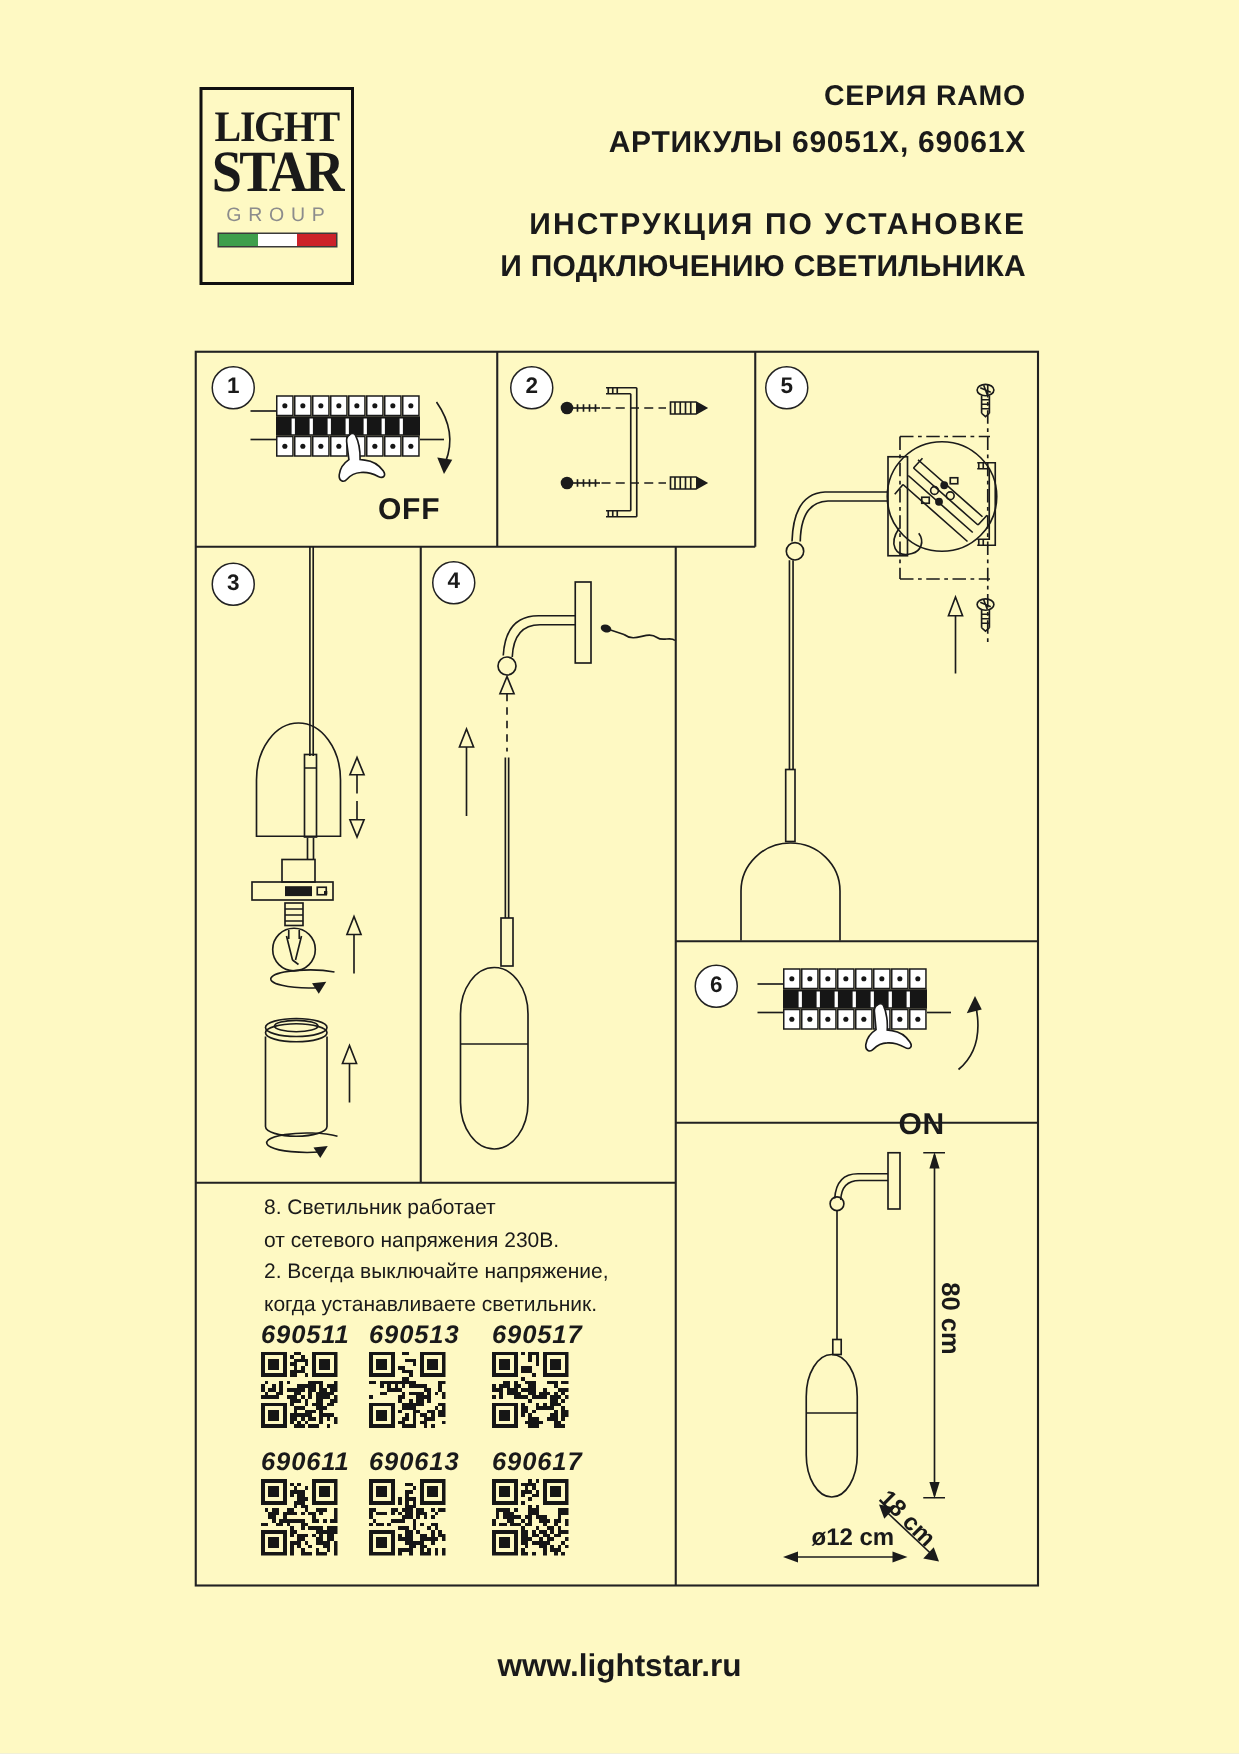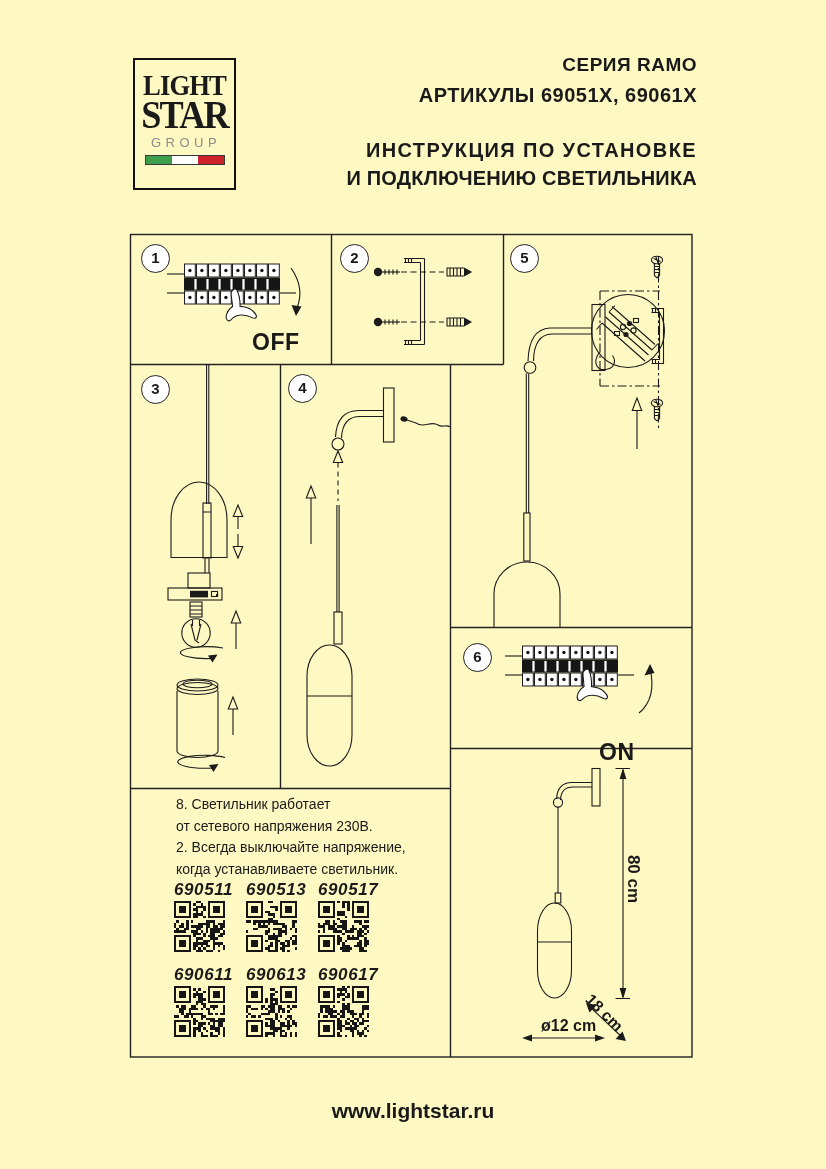--- a/index.html
+++ b/index.html
@@ -14,36 +14,36 @@
   
   .logo-box{left:133px;top:58px;width:99px;height:128px;border:2px solid #101010;text-align:center;}
   .logo-light{margin-top:12px;font-family:"Liberation Serif",serif;font-weight:bold;font-size:29px;
               line-height:26px;letter-spacing:-1px;transform:scaleX(.92);}
   .logo-star{font-family:"Liberation Serif",serif;font-weight:bold;font-size:39px;line-height:33px;
              letter-spacing:-2px;transform:scaleX(.93);}
   .logo-group{font-size:13px;letter-spacing:4.5px;margin-top:4px;margin-left:3px;}
   .logo-flag{width:78px;height:8px;border:1px solid #3a3a3a;margin:5px auto 0;display:flex;}
   .flag-seg{flex:1;height:100%;}
   
-  .hdr{right:129px;text-align:left;font-weight:bold;white-space:nowrap;}
+  .hdr{right:142px;text-align:left;font-weight:bold;white-space:nowrap;}
   .hdr-series{top:54px;font-size:19px;letter-spacing:.5px;}
   .hdr-articles{top:84px;font-size:20px;letter-spacing:.5px;}
   .hdr-t1{top:139px;font-size:20px;letter-spacing:1.4px;}
   .hdr-t2{top:167px;font-size:20px;letter-spacing:.2px;}
   
   .pnum{width:27px;height:27px;border:1.4px solid #222;border-radius:50%;text-align:center;
         line-height:26px;font-size:15px;font-weight:bold;background:#fff;}
   
-  .switch-label{font-weight:bold;font-size:23px;letter-spacing:.5px;}
+  .switch-label{font-weight:bold;font-size:20px;letter-spacing:.5px;}
   
   .notes{left:176px;top:794px;font-size:14px;line-height:21.5px;white-space:nowrap;}
   
   .code{font-size:17px;font-weight:bold;letter-spacing:.6px;font-style:italic;}
   .qr{width:51px;height:51px;}
-  .col1{left:174px;} .col2{left:246px;} .col3{left:318px;}
+  .col1{left:174px;} .col2{left:246px;} .col3{left:328px;}
   .coderow1{top:880px;} .coderow2{top:965px;}
   .qrrow1{top:901px;} .qrrow2{top:986px;}
   
   .dim{font-weight:bold;white-space:nowrap;}
   .dim-h{left:633px;top:879px;font-size:17px;transform:translate(-50%,-50%) rotate(90deg);}
   .dim-d{left:604px;top:1013px;font-size:16px;transform:translate(-50%,-50%) rotate(45deg);}
   .dim-dia{left:541px;top:1017px;font-size:16px;}
   
   .footer{left:0;right:0;top:1099px;text-align:center;font-size:21px;font-weight:bold;}
 </style>

